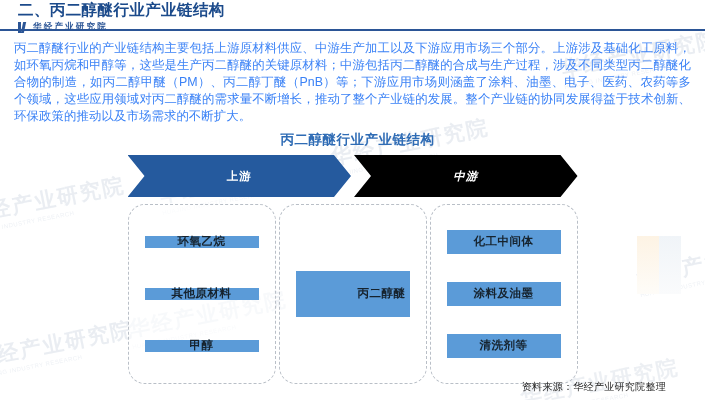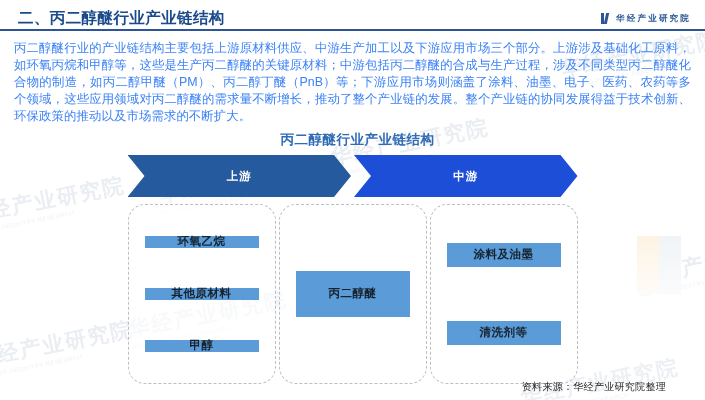--- a/index.html
+++ b/index.html
@@ -63,26 +63,27 @@
     right: 46px;
     background: linear-gradient(180deg,#fdf3e4 0%, #fefcf8 100%);
   }
 
   
   .header {
     position: relative;
     z-index: 3;
     height: 31px;
     display: flex;
-    align-items: center;
+    align-items: flex-start;
     justify-content: space-between;
-    padding: 8px 14px 0 18px;
+    padding: 0 14px 0 18px;
     box-sizing: border-box;
     border-bottom: 2px solid #2b5596;
     background: transparent;
+    flex-direction: column;
   }
   .header-title {
     color: #1b4a8b;
     font-size: 15.5px;
     font-weight: bold;
     letter-spacing: .4px;
     white-space: nowrap;
   }
   .brand {
     display: flex;
@@ -157,21 +158,21 @@
     background: #255a9e;
     color: #ffffff;
     font-size: 11.5px;
     font-weight: bold;
     letter-spacing: 1px;
     display: flex;
     align-items: center;
     justify-content: center;
     clip-path: polygon(0 0, calc(100% - 17px) 0, 100% 50%, calc(100% - 17px) 100%, 0 100%, 17px 50%);
   }
-  .chev.mid  { background: #1d4ed8; }
+  .chev.mid  { background: #000000; font-style: italic; }
   .chev.down { background: #255a9e; }
 
   .cols {
     position: relative;
     margin: 7px auto 0 auto;
     width: 450px;
     display: flex;
     gap: 3px;
     height: 180px;
   }
@@ -194,21 +195,21 @@
     color: #16232e;
     font-size: 11.5px;
     font-weight: bold;
     text-align: center;
     padding: 6px 4px;
     letter-spacing: .5px;
     line-height: 1;
     white-space: nowrap;
   }
   .col.up .node   { padding: 0 4px; }
-  .col.mid .node  { padding: 17px 4px; }
+  .col.mid .node  { padding: 17px 4px; text-align: right; }
   .col.down .node { padding: 6px 4px; }
 
   
   .footer {
     position: absolute;
     z-index: 3;
     right: 39px;
     bottom: 6px;
     font-size: 10px;
     color: #1a1a1a;
@@ -261,19 +262,20 @@
   <div class="cols">
     <div class="col up">
       <div class="node">环氧乙烷</div>
       <div class="node">其他原材料</div>
       <div class="node">甲醇</div>
     </div>
     <div class="col mid">
       <div class="node">丙二醇醚</div>
     </div>
     <div class="col down">
+      <div class="node">化工中间体</div>
       <div class="node">涂料及油墨</div>
       <div class="node">清洗剂等</div>
     </div>
   </div>
 </div>
 
 <div class="footer">资料来源：华经产业研究院整理</div>
 
 </body></html>

